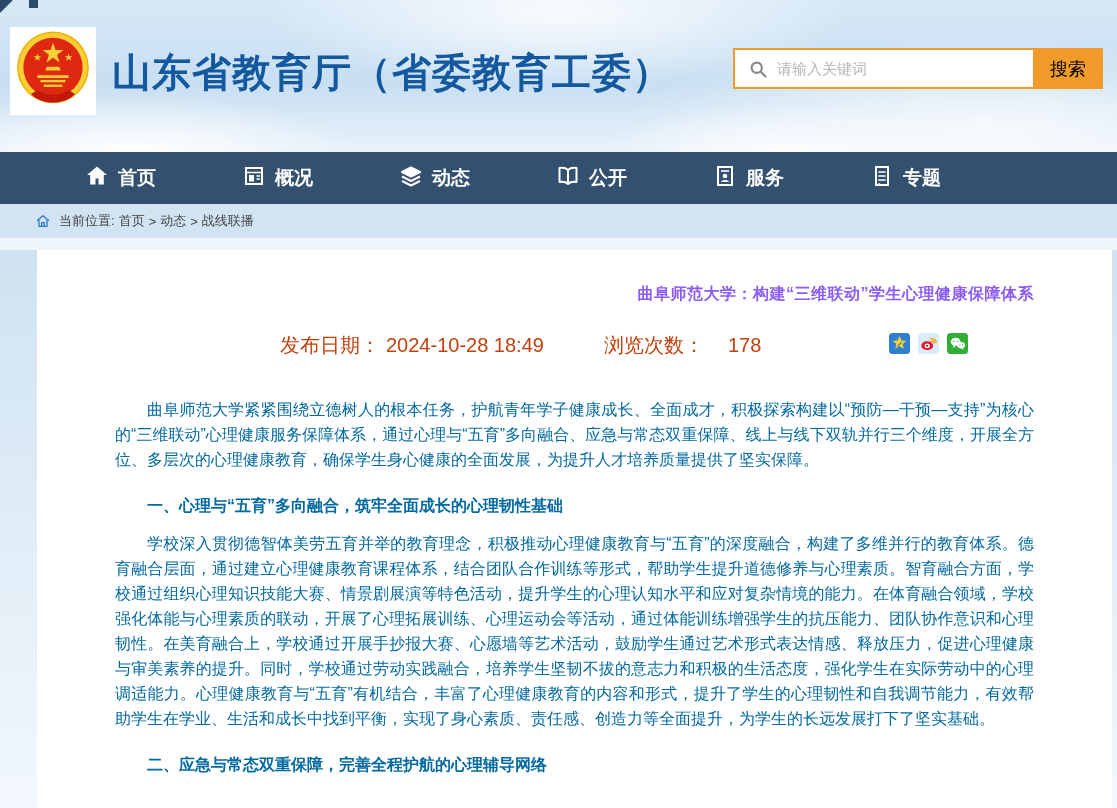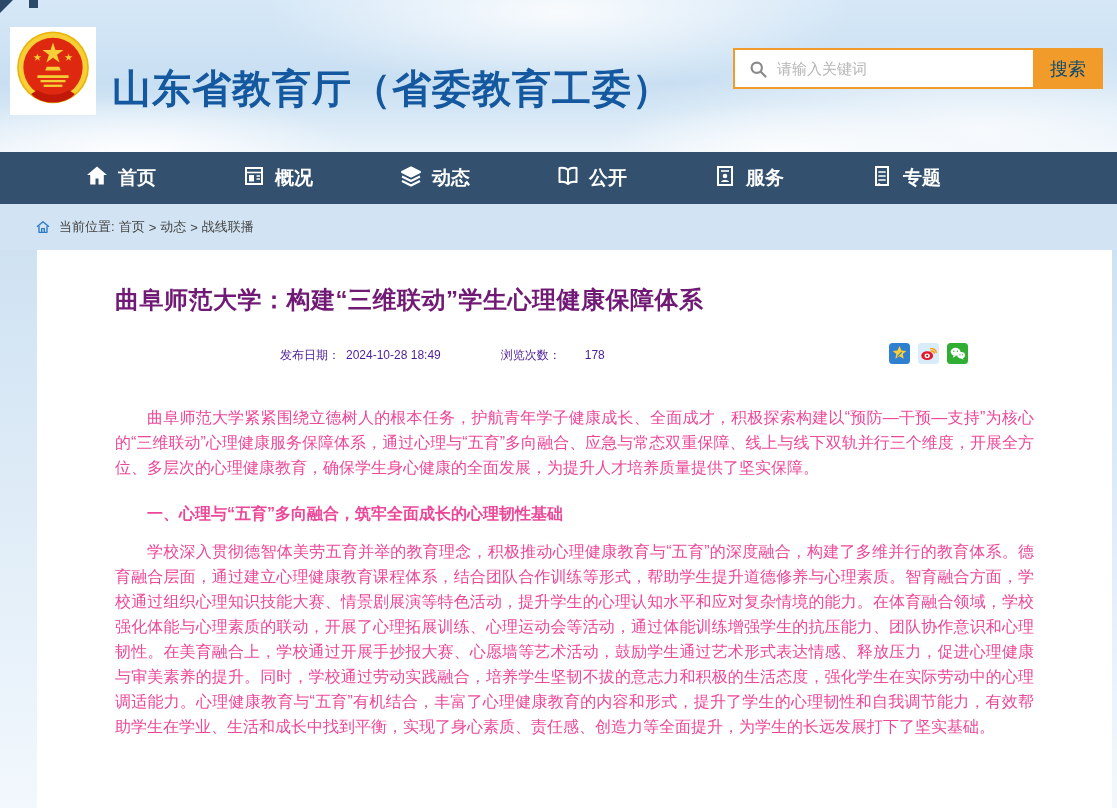--- a/index.html
+++ b/index.html
@@ -24,87 +24,87 @@
     position:absolute; top:0; left:0; width:0; height:0;
     border-left:13px solid #2c4a68; border-bottom:13px solid transparent;
   }
   .corner-sq { position:absolute; top:0; left:29px; width:9px; height:8px; background:#2c4a68; }
 
   .logo-box {
     position:absolute; left:10px; top:27px; width:86px; height:88px;
     background:#fff; display:flex; align-items:center; justify-content:center;
   }
   .site-title {
-    position:absolute; left:112px; top:62px;
+    position:absolute; left:112px; top:46px;
     font-size:39px; font-weight:bold; color:#1459a0; letter-spacing:1px;
     white-space:nowrap;
   }
 
   .search {
     position:absolute; left:733px; top:48px; width:370px; height:41px;
     background:#fff; border:2px solid #f09b2a; display:flex; align-items:center;
   }
   .search-icon { margin-left:13px; width:20px; height:20px; flex:none; }
   .search-input {
     flex:1; border:none; outline:none; height:100%; margin-left:9px;
     font-size:15px; color:#ef4444; background:transparent;
     font-family:"Liberation Sans","DejaVu Sans",sans-serif;
   }
   .search-input::placeholder { color:#b5b5b5; }
   .search-btn {
     flex:none; width:70px; height:41px; margin:-2px -2px -2px 0;
-    background:#f09b2a; color:#0c4a6e; font-size:18px; border:none; cursor:pointer;
+    background:#f09b2a; color:#000000; font-size:18px; border:none; cursor:pointer;
     font-family:"Liberation Sans","DejaVu Sans",sans-serif;
   }
 
   
   .nav {
     position:absolute; top:152px; left:0; width:1117px; height:52px;
     background:#33506e; display:flex; padding-left:42px;
   }
   .nav-item {
     width:157px; display:flex; align-items:center; justify-content:center; gap:9px;
     color:#fff; font-size:19px; font-weight:bold; cursor:pointer; white-space:nowrap;
   }
   .nav-item svg { width:24px; height:24px; flex:none; }
 
   
   .breadcrumb-bar {
-    position:absolute; top:204px; left:0; width:1117px; height:46px;
+    position:absolute; top:204px; left:0; width:1117px; height:34px;
     background:#d2e4f3; display:flex; align-items:center; padding-left:35px;
     font-size:13px; color:#444;
   }
   .breadcrumb-bar .crumb-home { width:16px; height:16px; margin-right:8px; cursor:pointer; }
   .breadcrumb-bar span { margin-right:4px; }
   .crumb-link { cursor:pointer; }
 
   
   .page-bg {
     position:absolute; top:250px; left:0; width:1117px; height:558px;
     background:linear-gradient(180deg,#cfe2f2 0%,#e2eef8 55%,#f2f8fd 100%);
   }
   .card {
     position:absolute; top:250px; left:37px; width:1075px; height:600px;
     background:#fff; padding:34px 78px 0;
   }
   .article-title {
-    text-align:left; font-size:24px; font-weight:bold; color:#701a75; letter-spacing:.5px;
+    text-align:right; font-size:16px; font-weight:bold; color:#8b5cf6; letter-spacing:.5px;
   }
   .meta {
     margin-top:27px; display:flex; align-items:center;
-    font-size:12px; color:#4c1d95; padding-left:165px;
+    font-size:20px; color:#c2410c; padding-left:165px;
   }
   .meta .m-date      { margin-left:6px; }
   .meta .m-views-lbl { margin-left:60px; }
   .meta .m-views     { margin-left:24px; }
   .share { margin-left:auto; margin-right:66px; display:flex; gap:8px; }
   .share svg { width:21px; height:21px; cursor:pointer; }
 
   .article-body {
-    margin-top:38px; font-size:16px; color:#ec4899; line-height:25px; text-align:justify;
+    margin-top:38px; font-size:16px; color:#0369a1; line-height:25px; text-align:justify;
   }
   .article-body .para { text-indent:2em; margin-bottom:13px; }
   .article-body .head { text-indent:2em; font-weight:bold; margin:21px 0 13px; }
 </style>
 </head>
 <body>
 
 <div class="header">
   <div class="corner-tri"></div>
   <div class="corner-sq"></div>
@@ -261,14 +261,15 @@
           <circle cx="17.6" cy="13.5" r=".7" fill="#2fae33"></circle>
         </svg>
       </span>
     </span>
   </div>
 
   <div class="article-body">
     <p class="para">曲阜师范大学紧紧围绕立德树人的根本任务，护航青年学子健康成长、全面成才，积极探索构建以“预防—干预—支持”为核心的“三维联动”心理健康服务保障体系，通过心理与“五育”多向融合、应急与常态双重保障、线上与线下双轨并行三个维度，开展全方位、多层次的心理健康教育，确保学生身心健康的全面发展，为提升人才培养质量提供了坚实保障。</p>
     <p class="head">一、心理与“五育”多向融合，筑牢全面成长的心理韧性基础</p>
     <p class="para">学校深入贯彻德智体美劳五育并举的教育理念，积极推动心理健康教育与“五育”的深度融合，构建了多维并行的教育体系。德育融合层面，通过建立心理健康教育课程体系，结合团队合作训练等形式，帮助学生提升道德修养与心理素质。智育融合方面，学校通过组织心理知识技能大赛、情景剧展演等特色活动，提升学生的心理认知水平和应对复杂情境的能力。在体育融合领域，学校强化体能与心理素质的联动，开展了心理拓展训练、心理运动会等活动，通过体能训练增强学生的抗压能力、团队协作意识和心理韧性。在美育融合上，学校通过开展手抄报大赛、心愿墙等艺术活动，鼓励学生通过艺术形式表达情感、释放压力，促进心理健康与审美素养的提升。同时，学校通过劳动实践融合，培养学生坚韧不拔的意志力和积极的生活态度，强化学生在实际劳动中的心理调适能力。心理健康教育与“五育”有机结合，丰富了心理健康教育的内容和形式，提升了学生的心理韧性和自我调节能力，有效帮助学生在学业、生活和成长中找到平衡，实现了身心素质、责任感、创造力等全面提升，为学生的长远发展打下了坚实基础。</p>
+    <p class="head">二、应急与常态双重保障，完善全程护航的心理辅导网络</p>
   </div>
 </div>
 
 </body></html>

